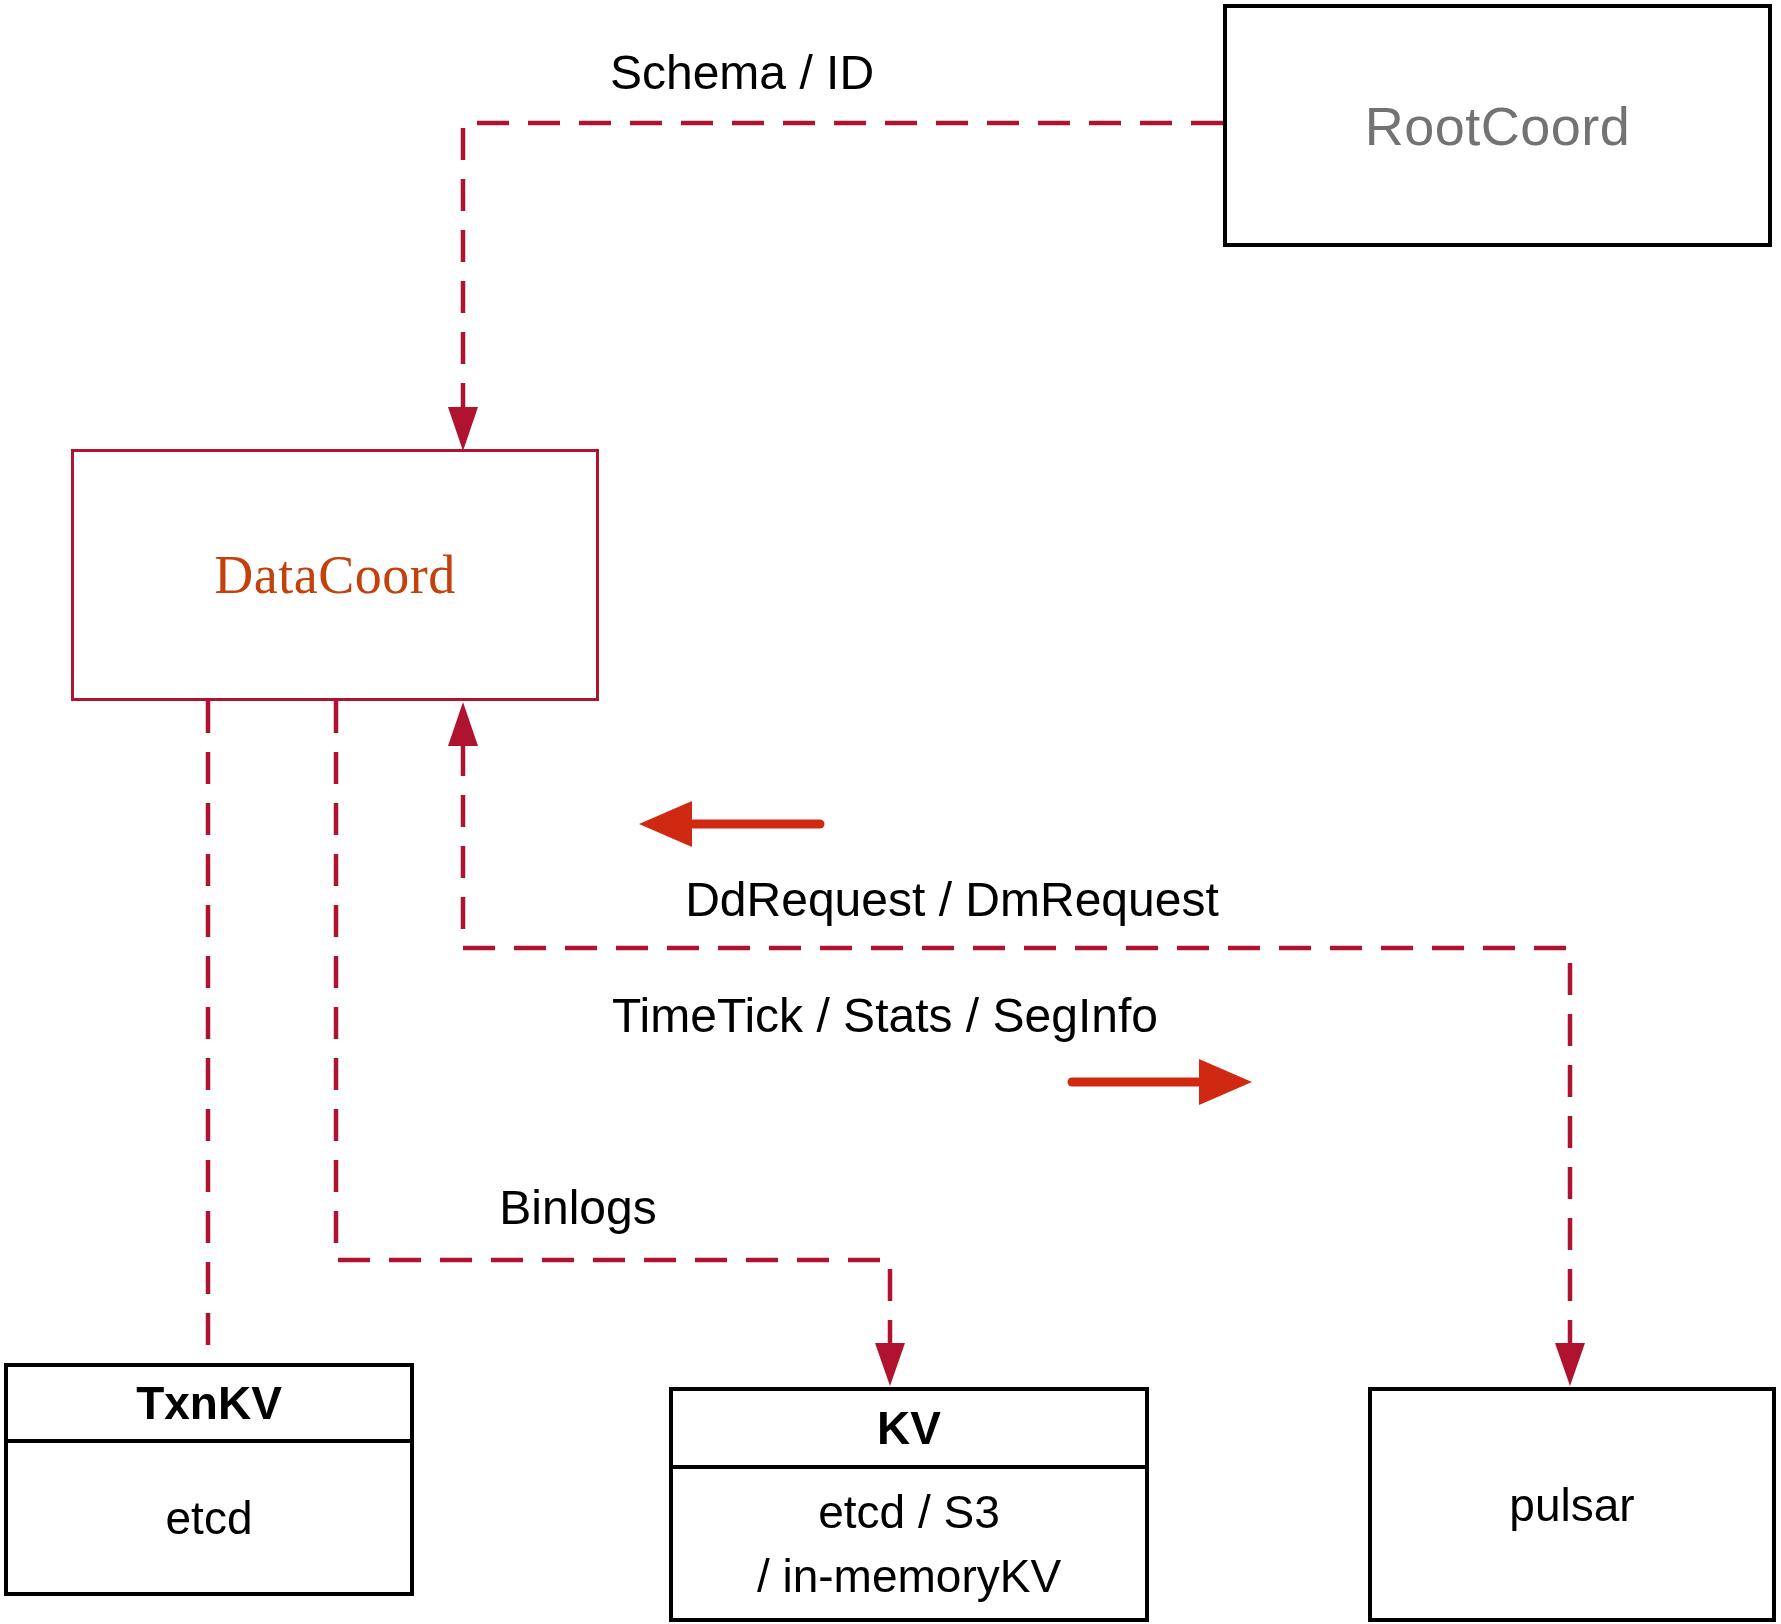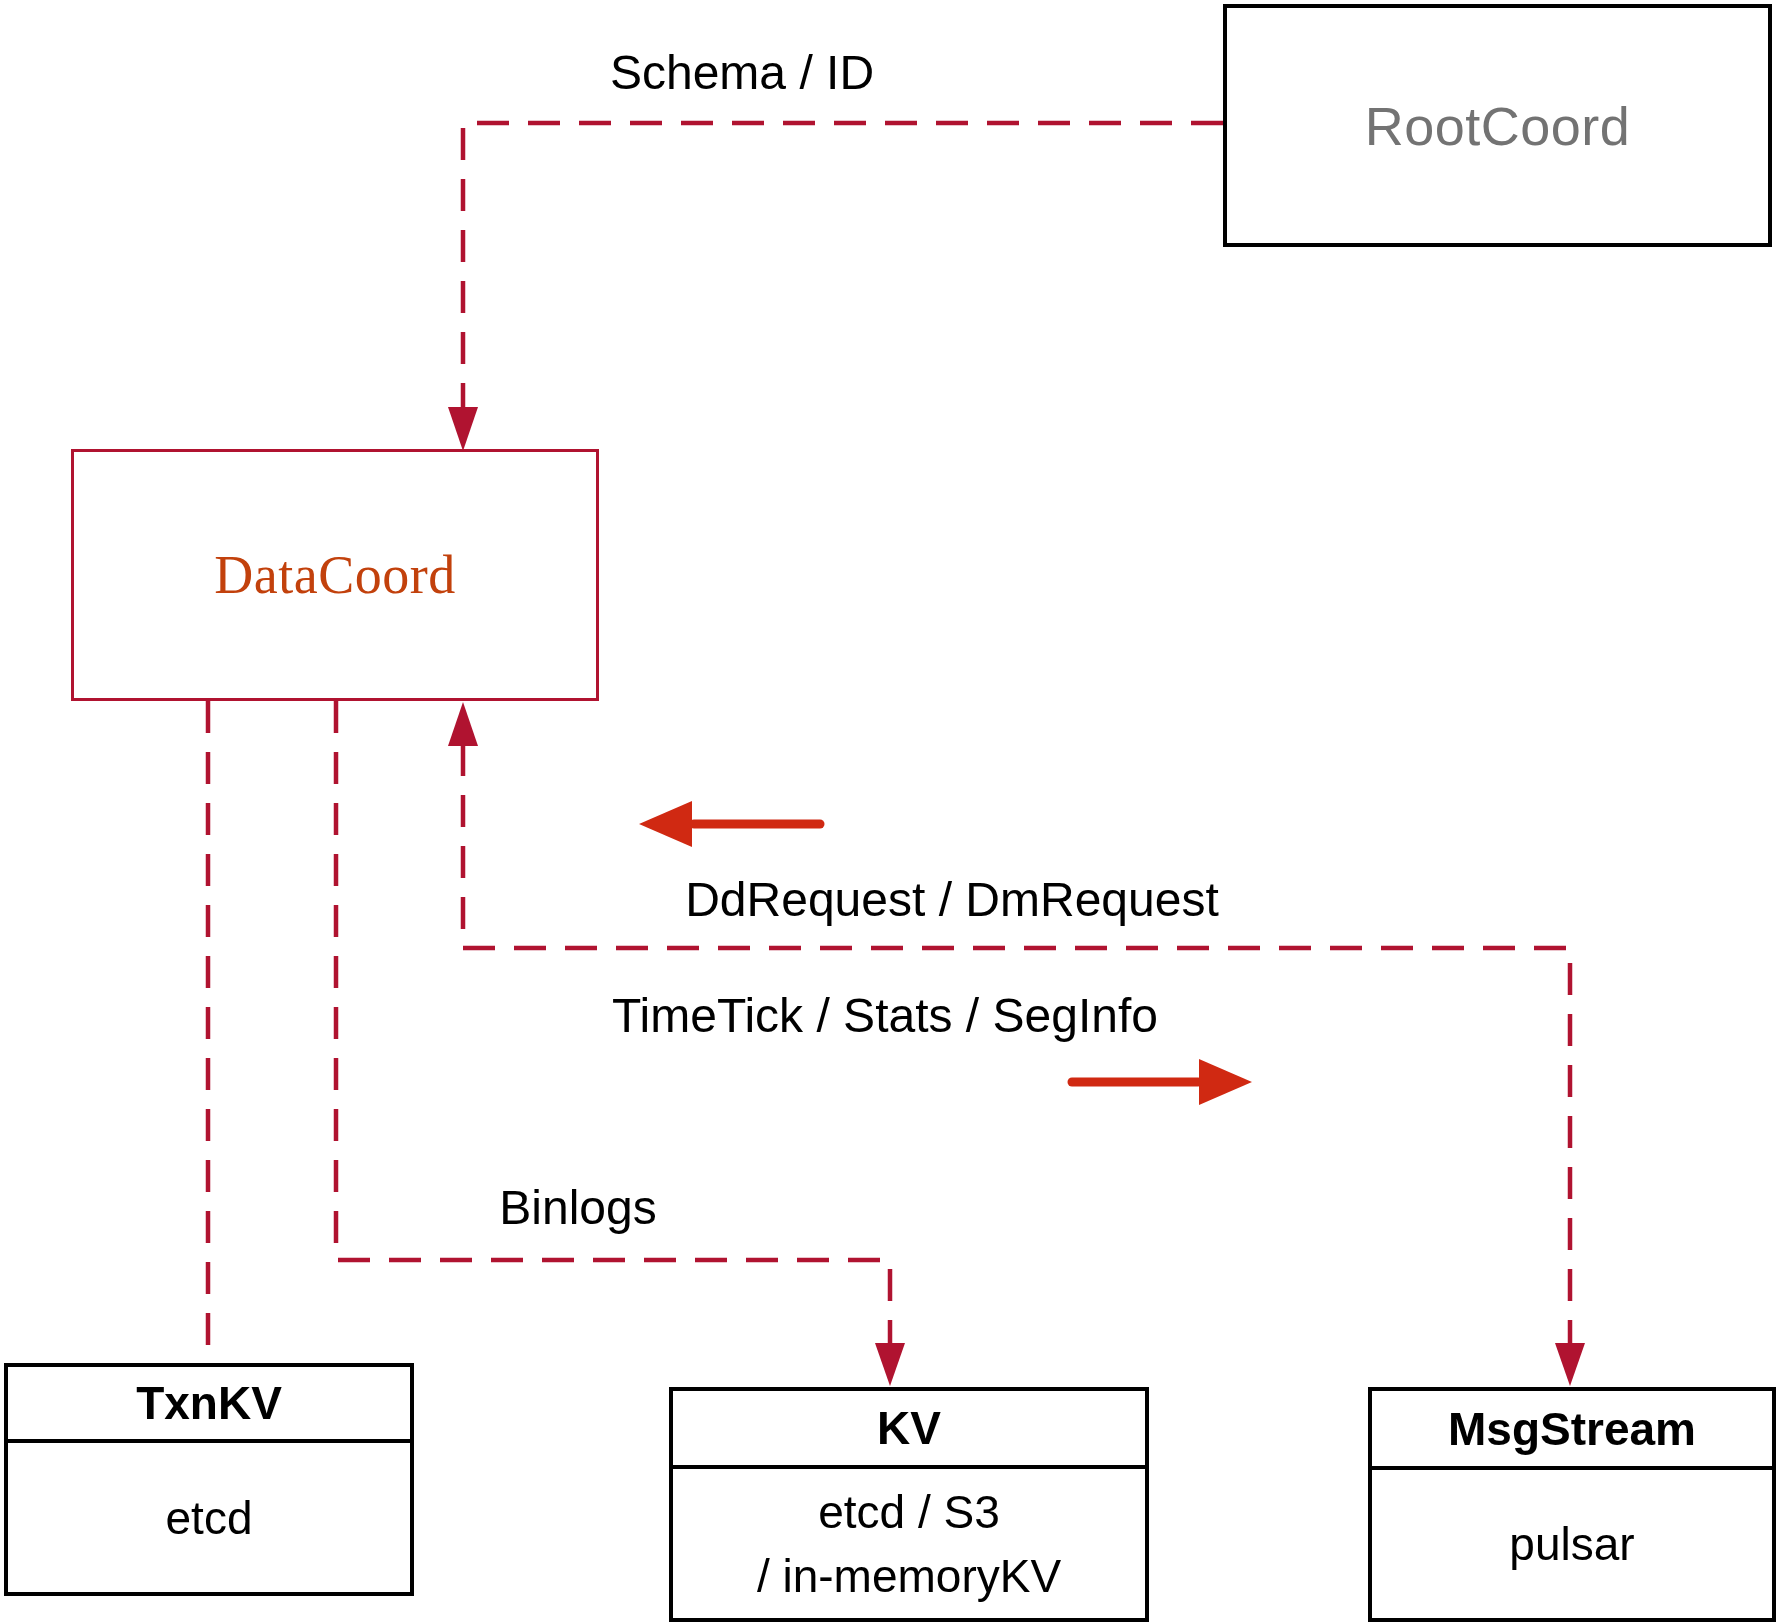--- a/index.html
+++ b/index.html
@@ -121,21 +121,20 @@
 
   <div class="store" style="left:669px; top:1387px; width:480px; height:235px;">
     <div class="store-header" style="height:78px;">KV</div>
     <div class="store-body">
       <span>etcd / S3</span>
       <span>/ in-memoryKV</span>
     </div>
   </div>
 
   <div class="store" style="left:1368px; top:1387px; width:408px; height:235px;">
-    <div class="store-header" style="height:79px;">MsgStream</div>
     <div class="store-body">
       <span>pulsar</span>
     </div>
   </div>
 
   <div class="edge-label" style="left:442px; top:45px; width:600px;">Schema / ID</div>
 
   <div class="edge-label" style="left:652px; top:872px; width:600px;">DdRequest / DmRequest</div>
 
   <div class="edge-label" style="left:585px; top:976px; width:600px;margin-top:12px;">TimeTick / Stats / SegInfo</div>

